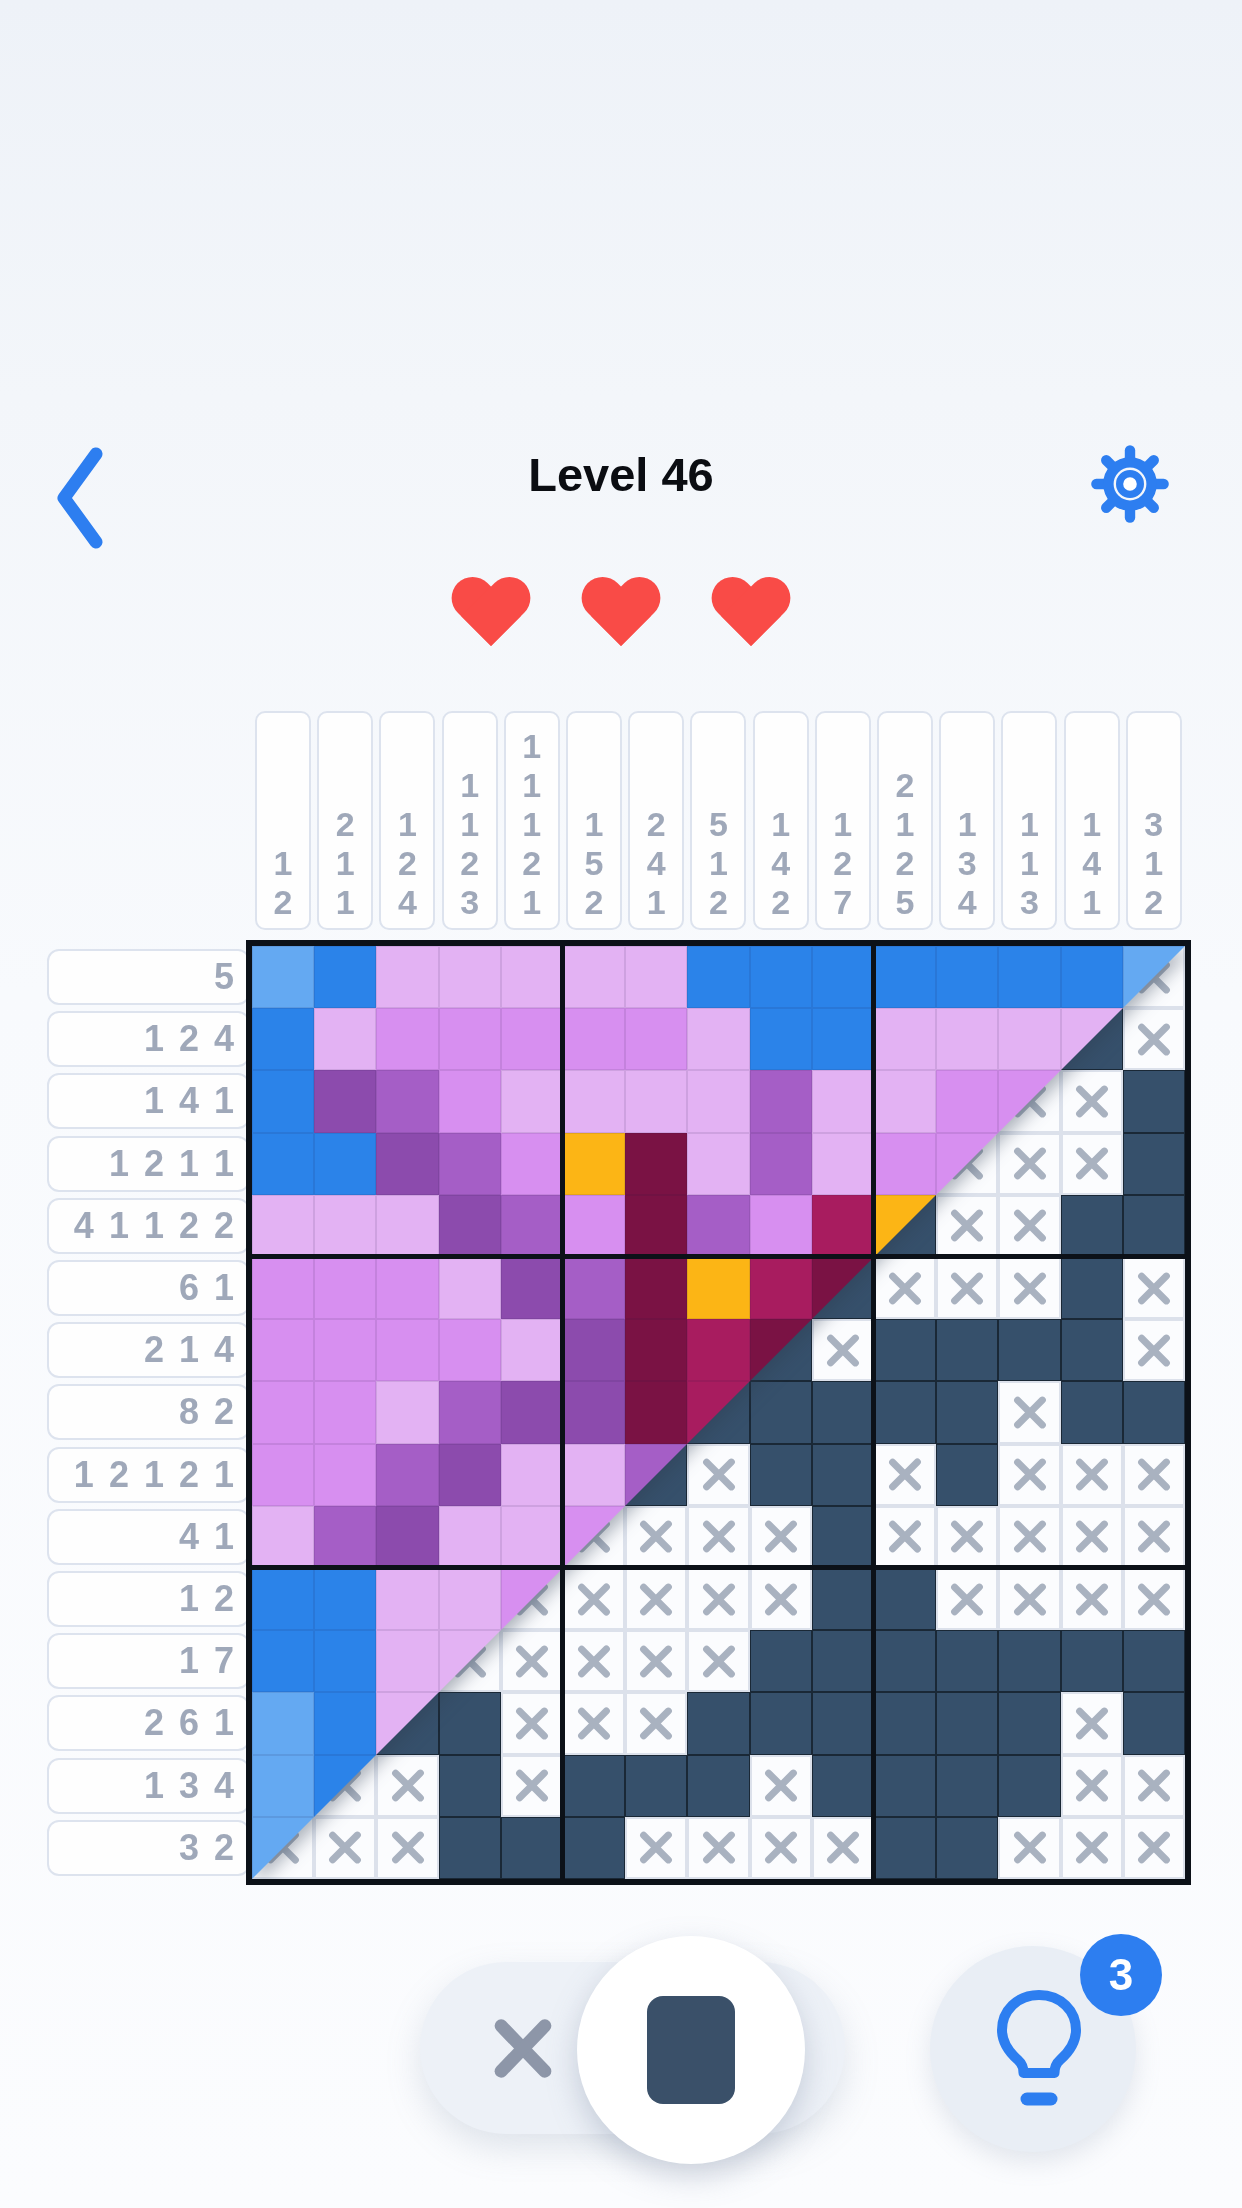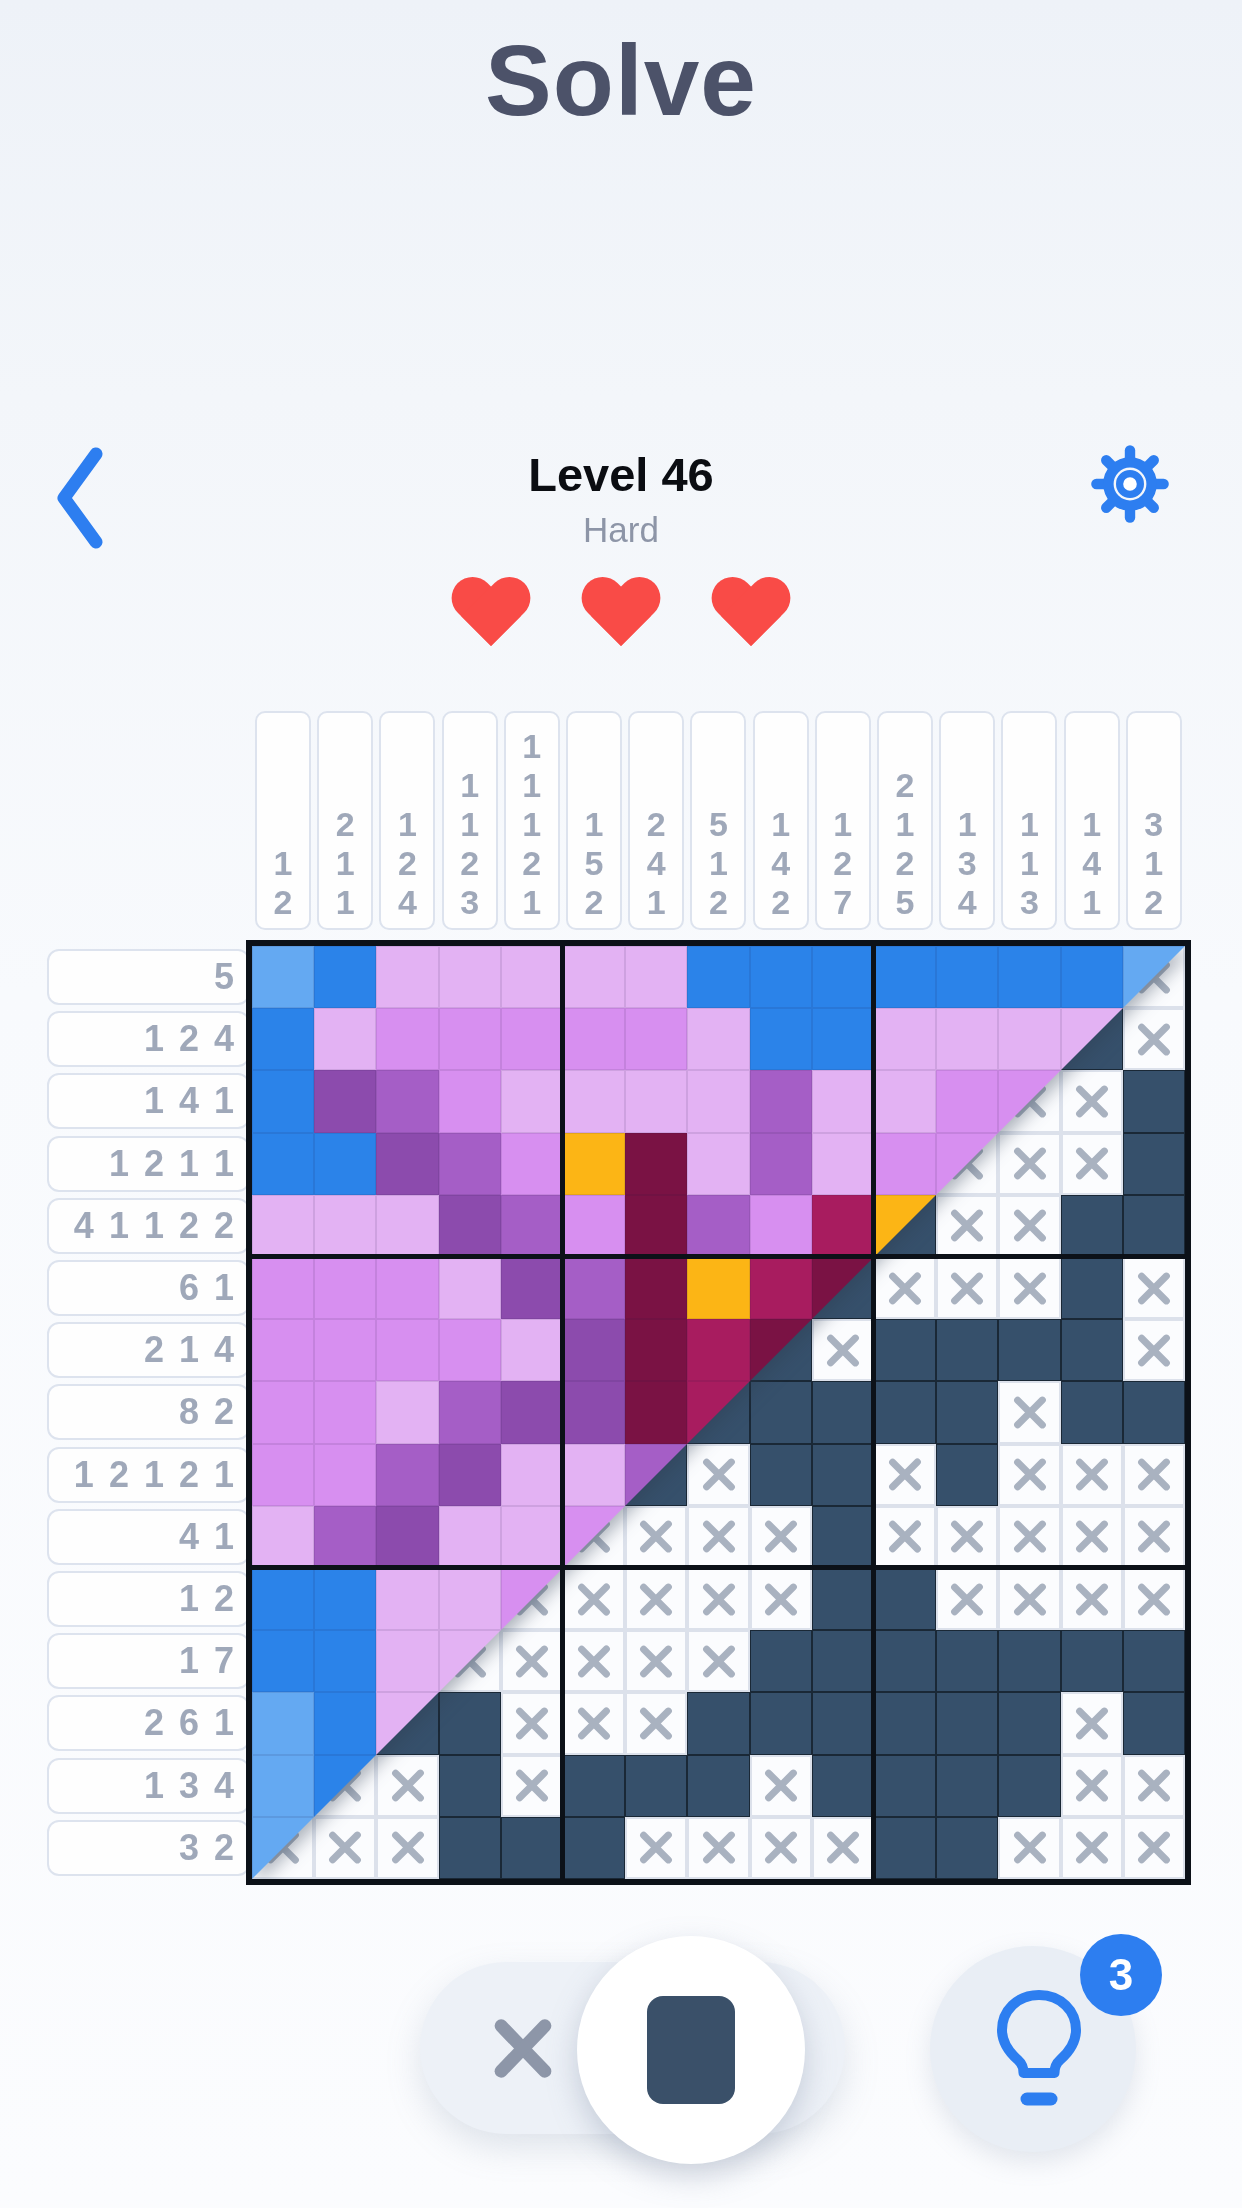--- a/index.html
+++ b/index.html
@@ -99,32 +99,30 @@
   .hint-badge{
     position:absolute;left:1080px;top:1934px;width:82px;height:82px;border-radius:50%;
     background:#2d7ef0;color:#ffffff;font-size:44px;font-weight:bold;
     display:flex;align-items:center;justify-content:center;z-index:5;
   }
 </style>
 </head>
 <body>
 
 <div class="app-title">
-  <div>Solve</div>
 </div>
 
 <div class="back-btn">
   <svg width="64" height="104" viewBox="0 0 64 104">
     <polyline points="46,8 14,52 46,96" fill="none" stroke="#2d7ef0" stroke-width="13" stroke-linecap="round" stroke-linejoin="round"></polyline>
   </svg>
 </div>
 
 <div class="level-wrap">
   <div class="level-title">Level 46</div>
-  <div class="level-diff">Hard</div>
 </div>
 
 <div class="gear-btn">
   <svg width="80" height="80" viewBox="0 0 100 100">
     <g stroke="#2d7ef0" fill="none" stroke-linecap="round">
       <g stroke-width="13">
         <line x1="50" y1="8" x2="50" y2="22"></line>
           <line x1="50" y1="78" x2="50" y2="92"></line>
         <line x1="8" y1="50" x2="22" y2="50"></line>
           <line x1="78" y1="50" x2="92" y2="50"></line>

